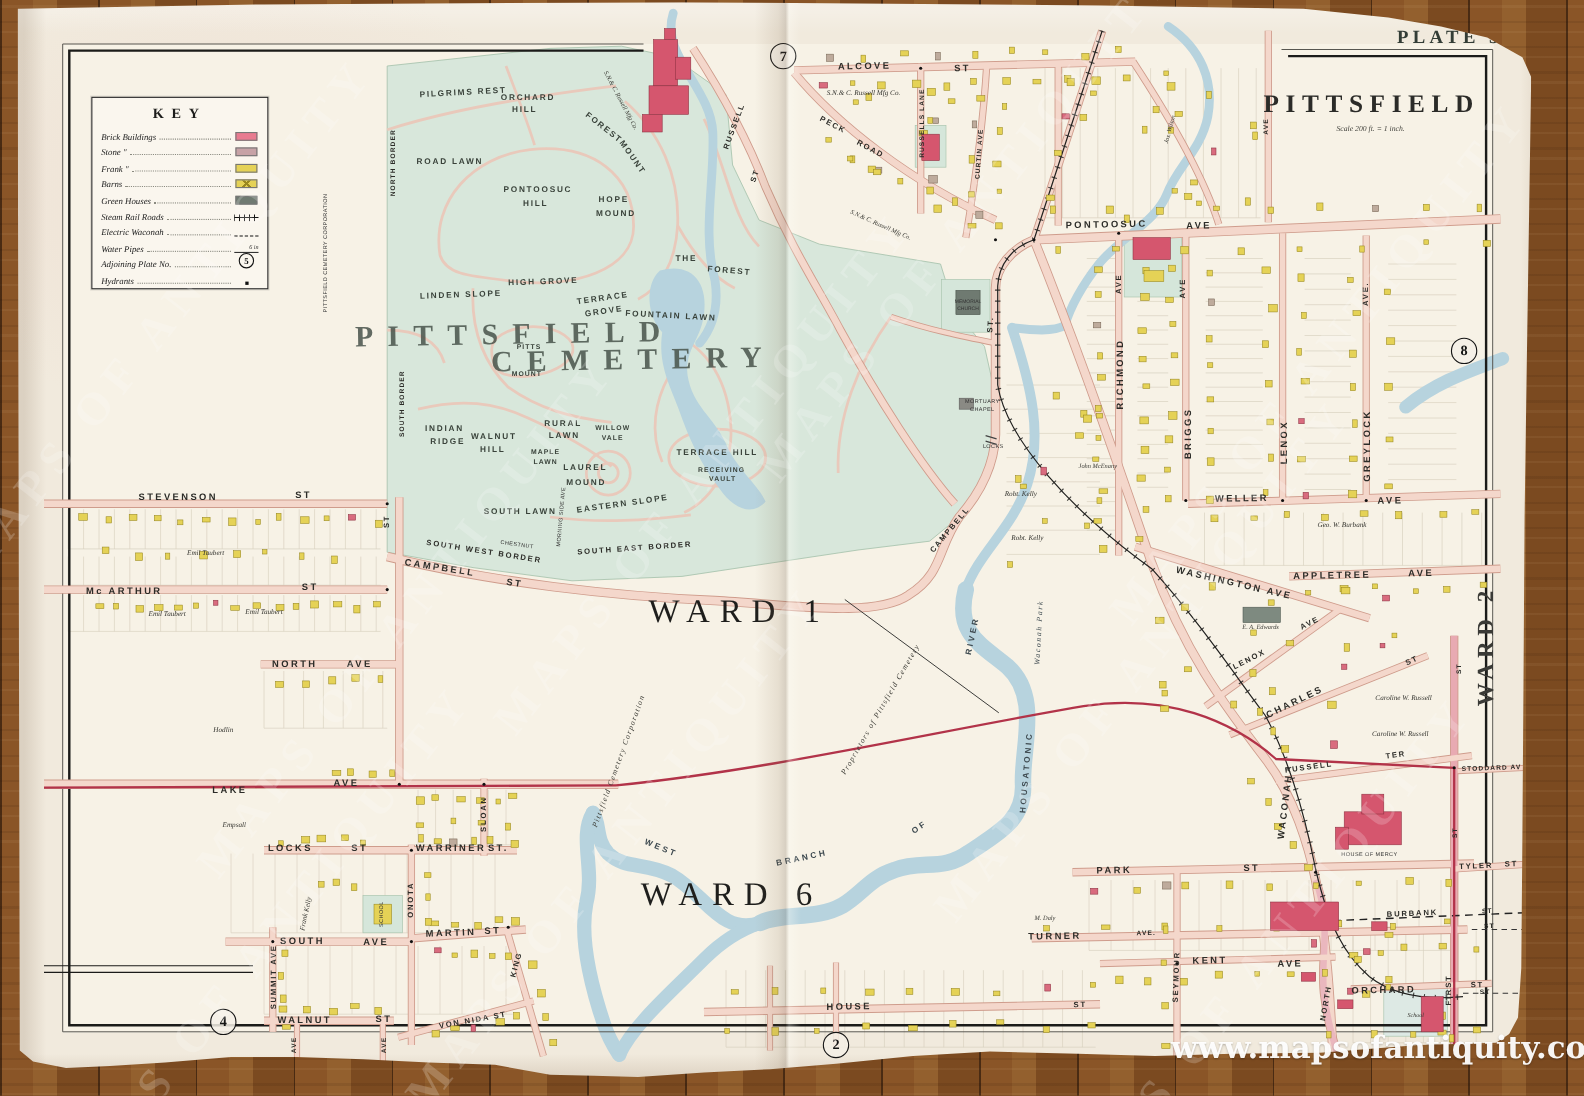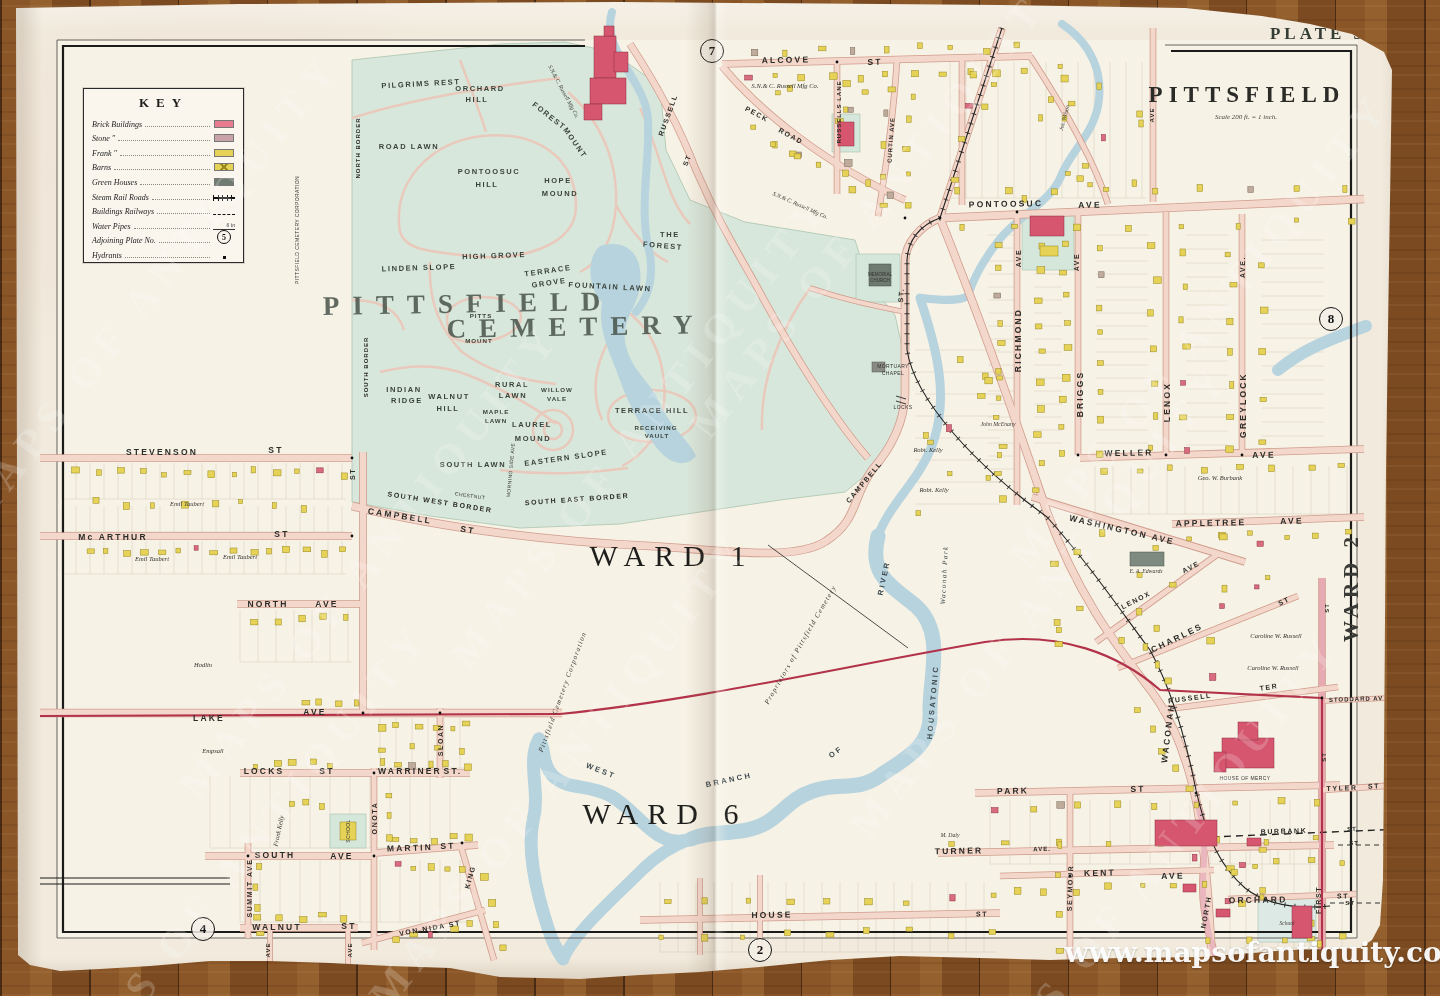--- a/index.html
+++ b/index.html
@@ -1047,21 +1047,21 @@
       <span class="lb sec" style="left: 421px; top: 84px; --r: -3deg;">PILGRIMS REST</span>
       <span class="lb sec" style="left: 480px; top: 89px; --r: 0deg;">ORCHARD</span>
       <span class="lb sec" style="left: 477px; top: 100px; --r: 0deg;">HILL</span>
       <span class="lb sec" style="left: 549px; top: 116px; --r: 38deg;">FOREST</span>
       <span class="lb sec" style="left: 575px; top: 143px; --r: 55deg;">MOUNT</span>
       <span class="lb sec" style="left: 409px; top: 147px; --r: 0deg;">ROAD LAWN</span>
       <span class="lb sec" style="left: 489px; top: 172px; --r: 0deg;">PONTOOSUC</span>
       <span class="lb sec" style="left: 487px; top: 185px; --r: 0deg;">HILL</span>
       <span class="lb sec" style="left: 558px; top: 181px; --r: 0deg;">HOPE</span>
       <span class="lb sec" style="left: 560px; top: 194px; --r: 0deg;">MOUND</span>
-      <span class="lb sec" style="left: 624px; top: 235px; margin-left: 46px; --r: 0deg;">THE</span>
+      <span class="lb sec" style="left: 624px; top: 235px; --r: 0deg;">THE</span>
       <span class="lb sec" style="left: 663px; top: 246px; --r: 5deg;">FOREST</span>
       <span class="lb sec" style="left: 419px; top: 268px; --r: -2deg;">LINDEN SLOPE</span>
       <span class="lb sec" style="left: 494px; top: 256px; --r: -2deg;">HIGH GROVE</span>
       <span class="lb sec" style="left: 548px; top: 271px; --r: -8deg;">TERRACE</span>
       <span class="lb sec" style="left: 549px; top: 283px; --r: -8deg;">GROVE</span>
       <span class="lb sec" style="left: 610px; top: 287px; --r: 3deg;">FOUNTAIN LAWN</span>
       <span class="lb sec6" style="left: 481px; top: 316px; --r: 0deg;">PITTS</span>
       <span class="lb sec6" style="left: 479px; top: 341px; --r: 0deg;">MOUNT</span>
       <span class="lb sec" style="left: 404px; top: 390px; --r: 0deg;">INDIAN</span>
       <span class="lb sec" style="left: 407px; top: 401px; --r: 0deg;">RIDGE</span>
@@ -1160,21 +1160,21 @@
           </span>
         </div>
         <div class="key-row">
           <span class="key-label">Steam Rail Roads</span>
           <span class="key-leader"></span>
           <span class="key-swatch">
             <span class="sw sw-rail"></span>
           </span>
         </div>
         <div class="key-row">
-          <span class="key-label">Buildings Railways</span>
+          <span class="key-label">Electric Waconah</span>
           <span class="key-leader"></span>
           <span class="key-swatch">
             <span class="sw sw-electric"></span>
           </span>
         </div>
         <div class="key-row">
           <span class="key-label">Water Pipes</span>
           <span class="key-leader"></span>
           <span class="key-swatch">
             <span class="sw sw-water">

